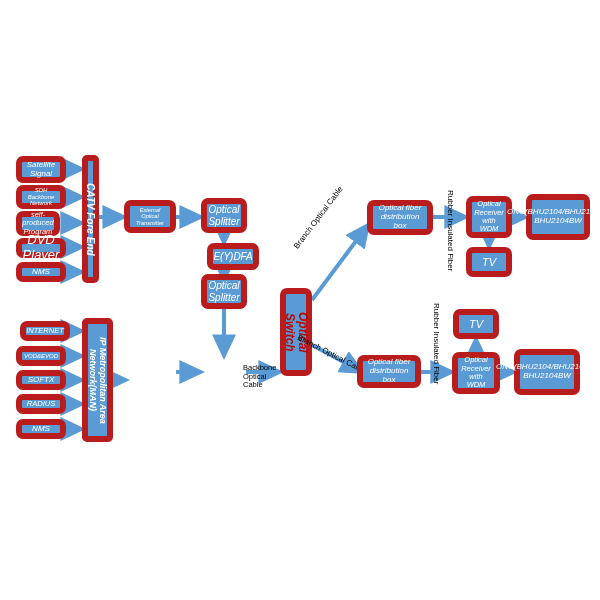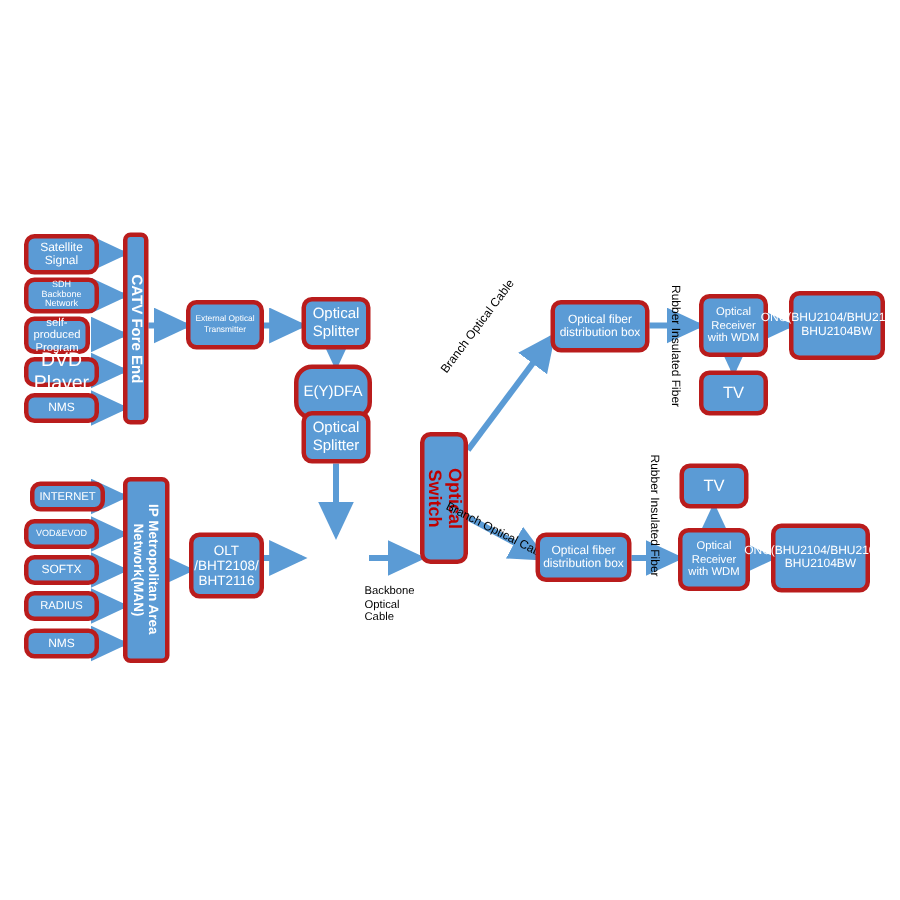--- a/index.html
+++ b/index.html
@@ -8,30 +8,31 @@
     background:#ffffff;
     font-family:"Liberation Sans",sans-serif;
     overflow:hidden;
     position:relative;
   }
   #canvas{position:absolute;left:0;top:0;width:600px;height:600px;}
 
   .node{
     position:absolute;
     background:#5B9BD5;
-    border:3px solid #b91c1c;
+    border:6px solid #b91c1c;
     border-radius:7px;
     color:#ffffff;
     display:flex;
     align-items:center;
     justify-content:center;
     text-align:center;
     line-height:1.12;
     box-sizing:border-box;
     padding:1px 2px;
+    font-style:italic;
   }
   .vert{
     writing-mode:vertical-rl;
     text-orientation:mixed;
   }
   .lbl{
     position:absolute;
     color:#000000;
     line-height:1.15;
     white-space:pre-line;
@@ -116,46 +117,43 @@
   <div class="node" style="left:16px;top:262px;width:50px;height:20px;font-size:8px;">NMS</div>
 
   <div class="node vert" style="left:82px;top:155px;width:17px;height:128px;font-size:10px;font-weight:bold;border-radius:5px;">CATV Fore End</div>
 
   <div class="node" style="left: 124px; top: 200px; width: 52px; height: 33px; font-size: 5.6px; white-space: pre-line;">External Optical
 Transmitter</div>
 
   <div class="node" style="left: 201px; top: 198px; width: 46px; height: 35px; font-size: 10px; white-space: pre-line;">Optical
 Splitter</div>
 
-  <div class="node" style="left:196px;top:243px;width:52px;height:37px;font-size:10px;border-radius:12px;">E(Y)DFA</div>
+  <div class="node" style="left:207px;top:243px;width:52px;height:27px;font-size:10px;">E(Y)DFA</div>
 
   <div class="node" style="left: 201px; top: 274px; width: 46px; height: 35px; font-size: 10px; white-space: pre-line;">Optical
 Splitter</div>
 
   <div class="node" style="left:20px;top:321px;width:50px;height:20px;font-size:7.5px;">INTERNET</div>
 
   <div class="node" style="left:16px;top:346px;width:50px;height:20px;font-size:6px;">VOD&amp;EVOD</div>
 
   <div class="node" style="left:16px;top:370px;width:50px;height:20px;font-size:8px;">SOFTX</div>
 
   <div class="node" style="left:16px;top:394px;width:50px;height:20px;font-size:7.5px;">RADIUS</div>
 
   <div class="node" style="left:16px;top:419px;width:50px;height:20px;font-size:8px;">NMS</div>
 
   <div class="node vert" style="left: 82px; top: 318px; width: 31px; height: 124px; font-size: 9px; font-weight: bold; border-radius: 5px; white-space: pre-line;">IP Metropolitan Area
 Network(MAN)</div>
 
-  <div class="node" style="left: 126px; top: 355px; width: 50px; height: 44px; font-size: 9px; white-space: pre-line;">OLT
-/BHT2108/
-BHT2116</div>
 
 
   <div class="node vert" style="left:280px;top:288px;width:32px;height:88px;font-size:12px;font-weight:bold;color:#C00000;">Optical Switch</div>
 
-  <div class="lbl" style="left: 243px; top: 390px; width: 44px; font-size: 7.5px; white-space: pre-line;">Backbone
+  <div class="lbl" style="left: 243px; top: 364px; width: 44px; font-size: 7.5px; white-space: pre-line;">Backbone
 Optical
 Cable</div>
 
   <div class="lbl" style="left:292px;top:245px;width:110px;font-size:8px;transform:rotate(-53deg);transform-origin:0 0;white-space:nowrap;">Branch Optical Cable</div>
 
   <div class="lbl" style="left:300px;top:333px;width:110px;font-size:8px;transform:rotate(27deg);transform-origin:0 0;white-space:nowrap;">Branch Optical Cable</div>
 
   <div class="node" style="left: 367px; top: 200px; width: 66px; height: 35px; font-size: 8px; white-space: pre-line;">Optical fiber
 distribution box</div>
 

